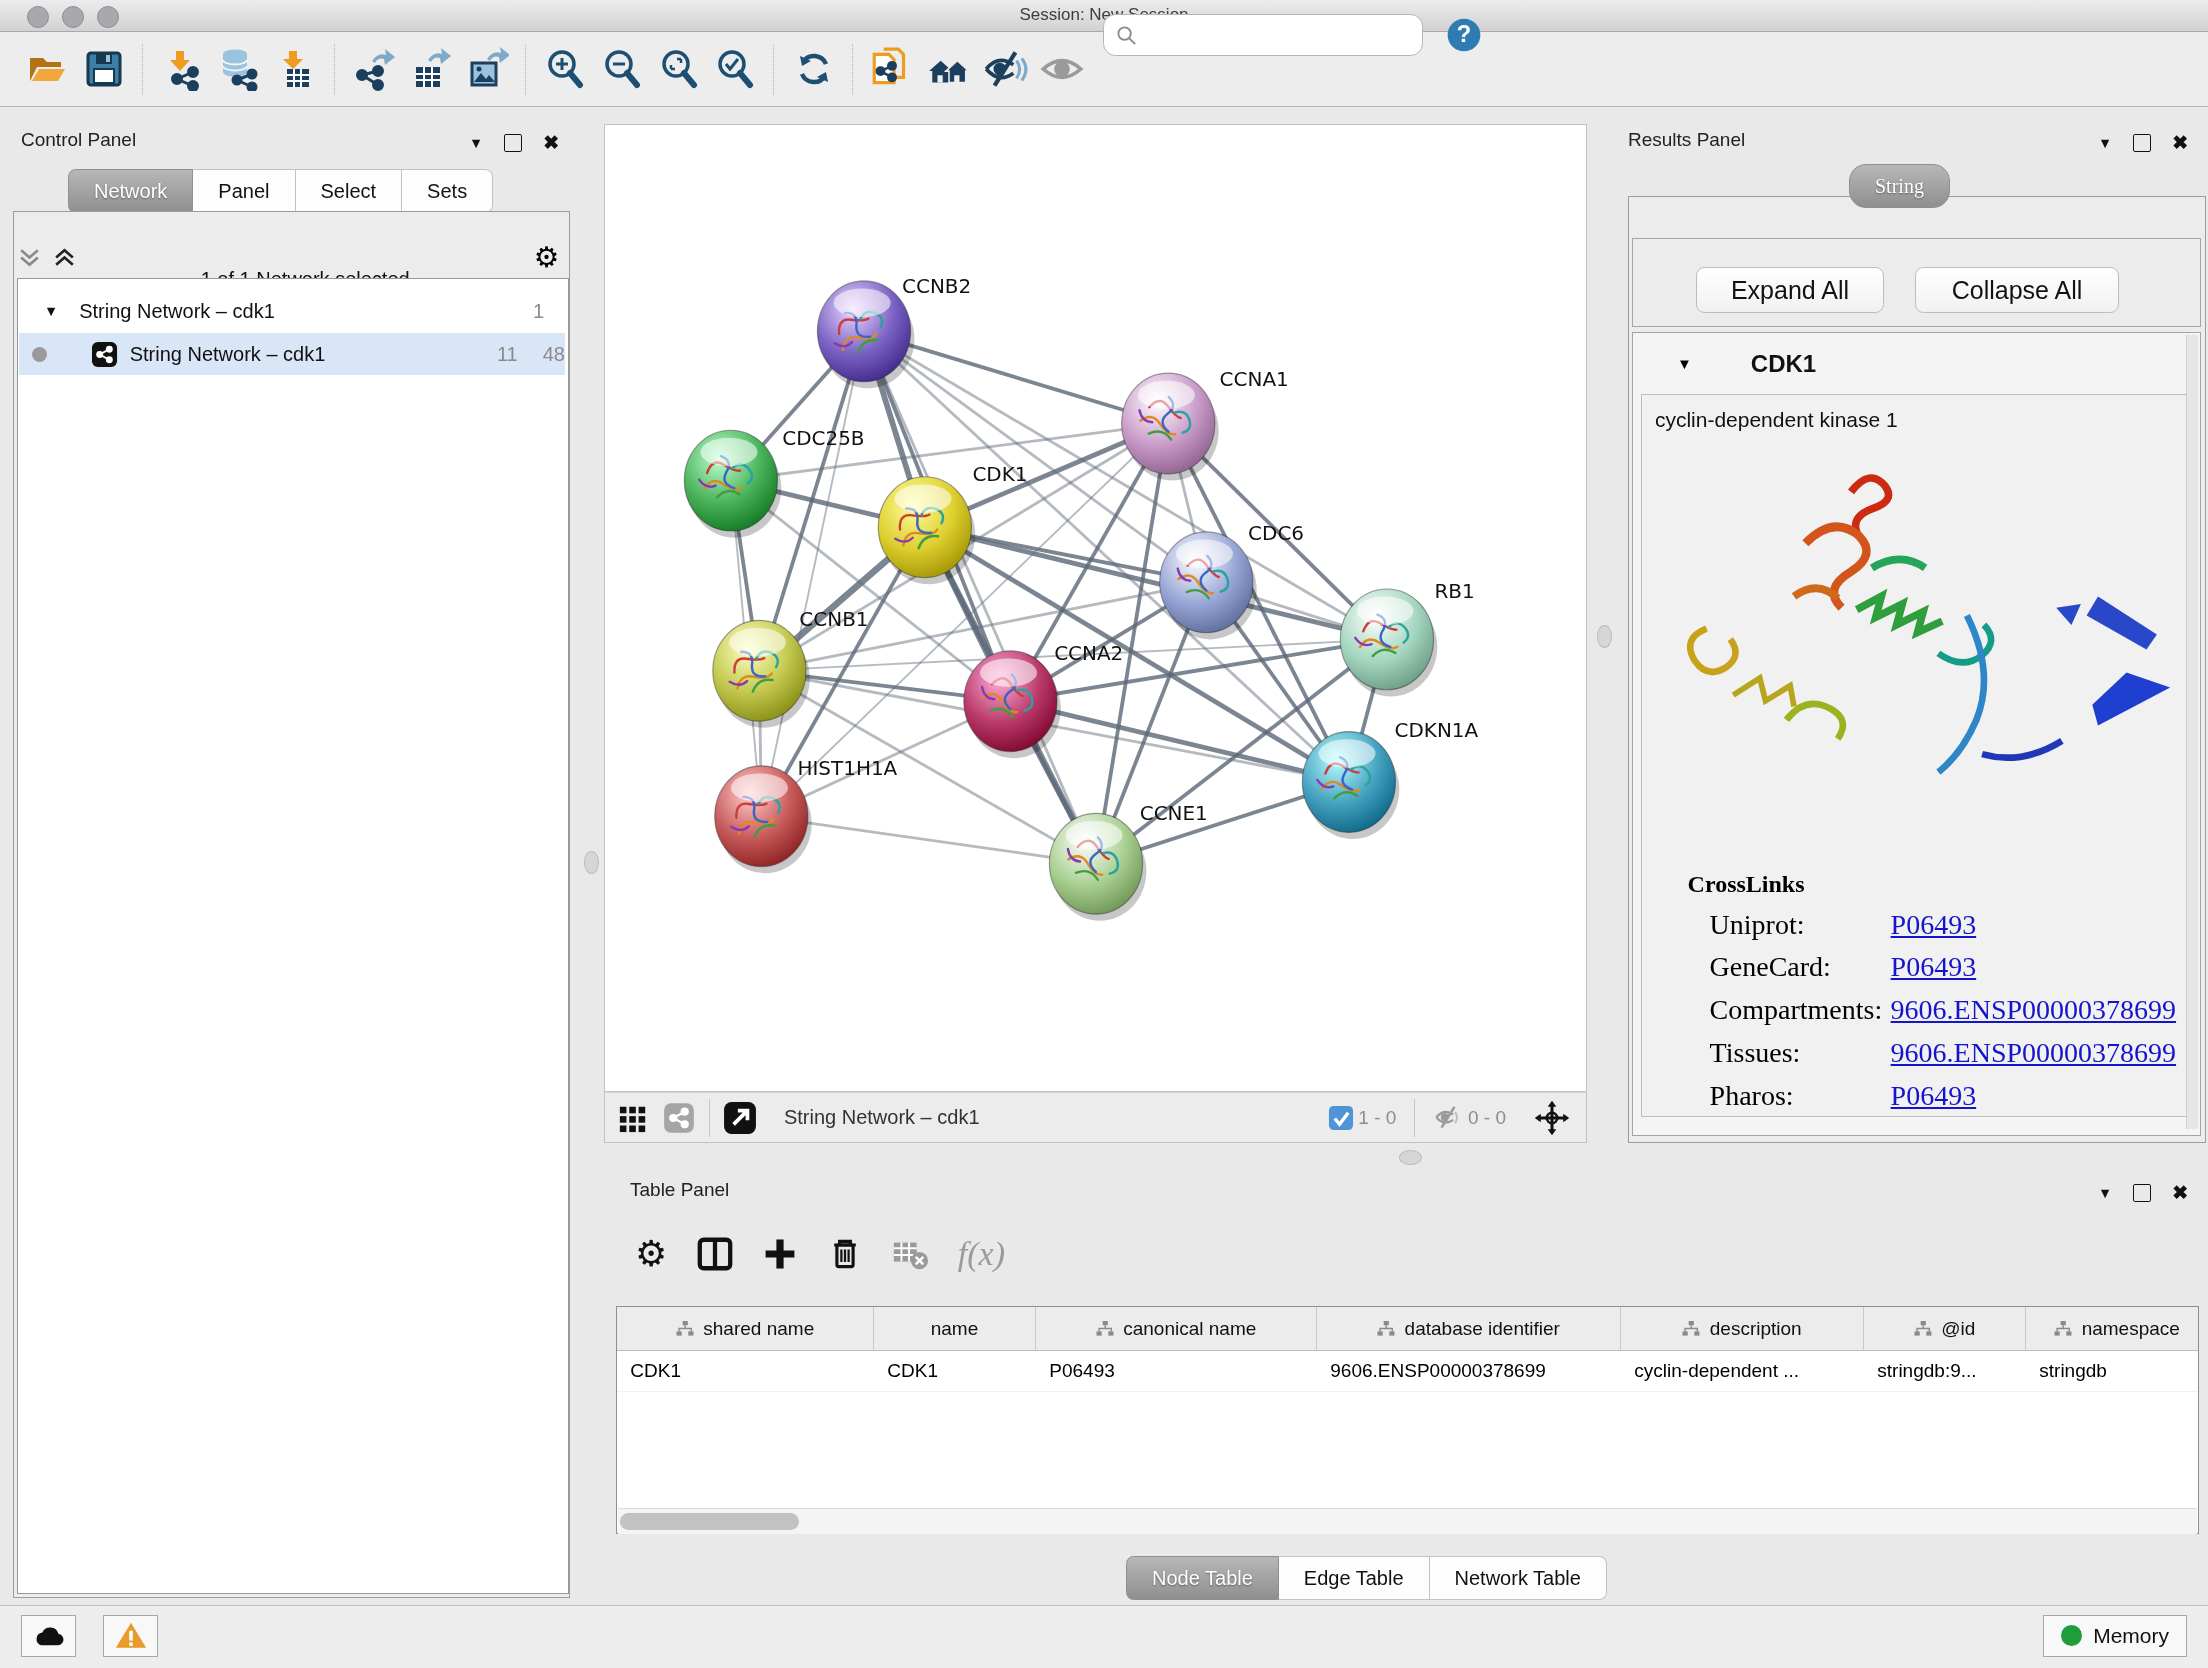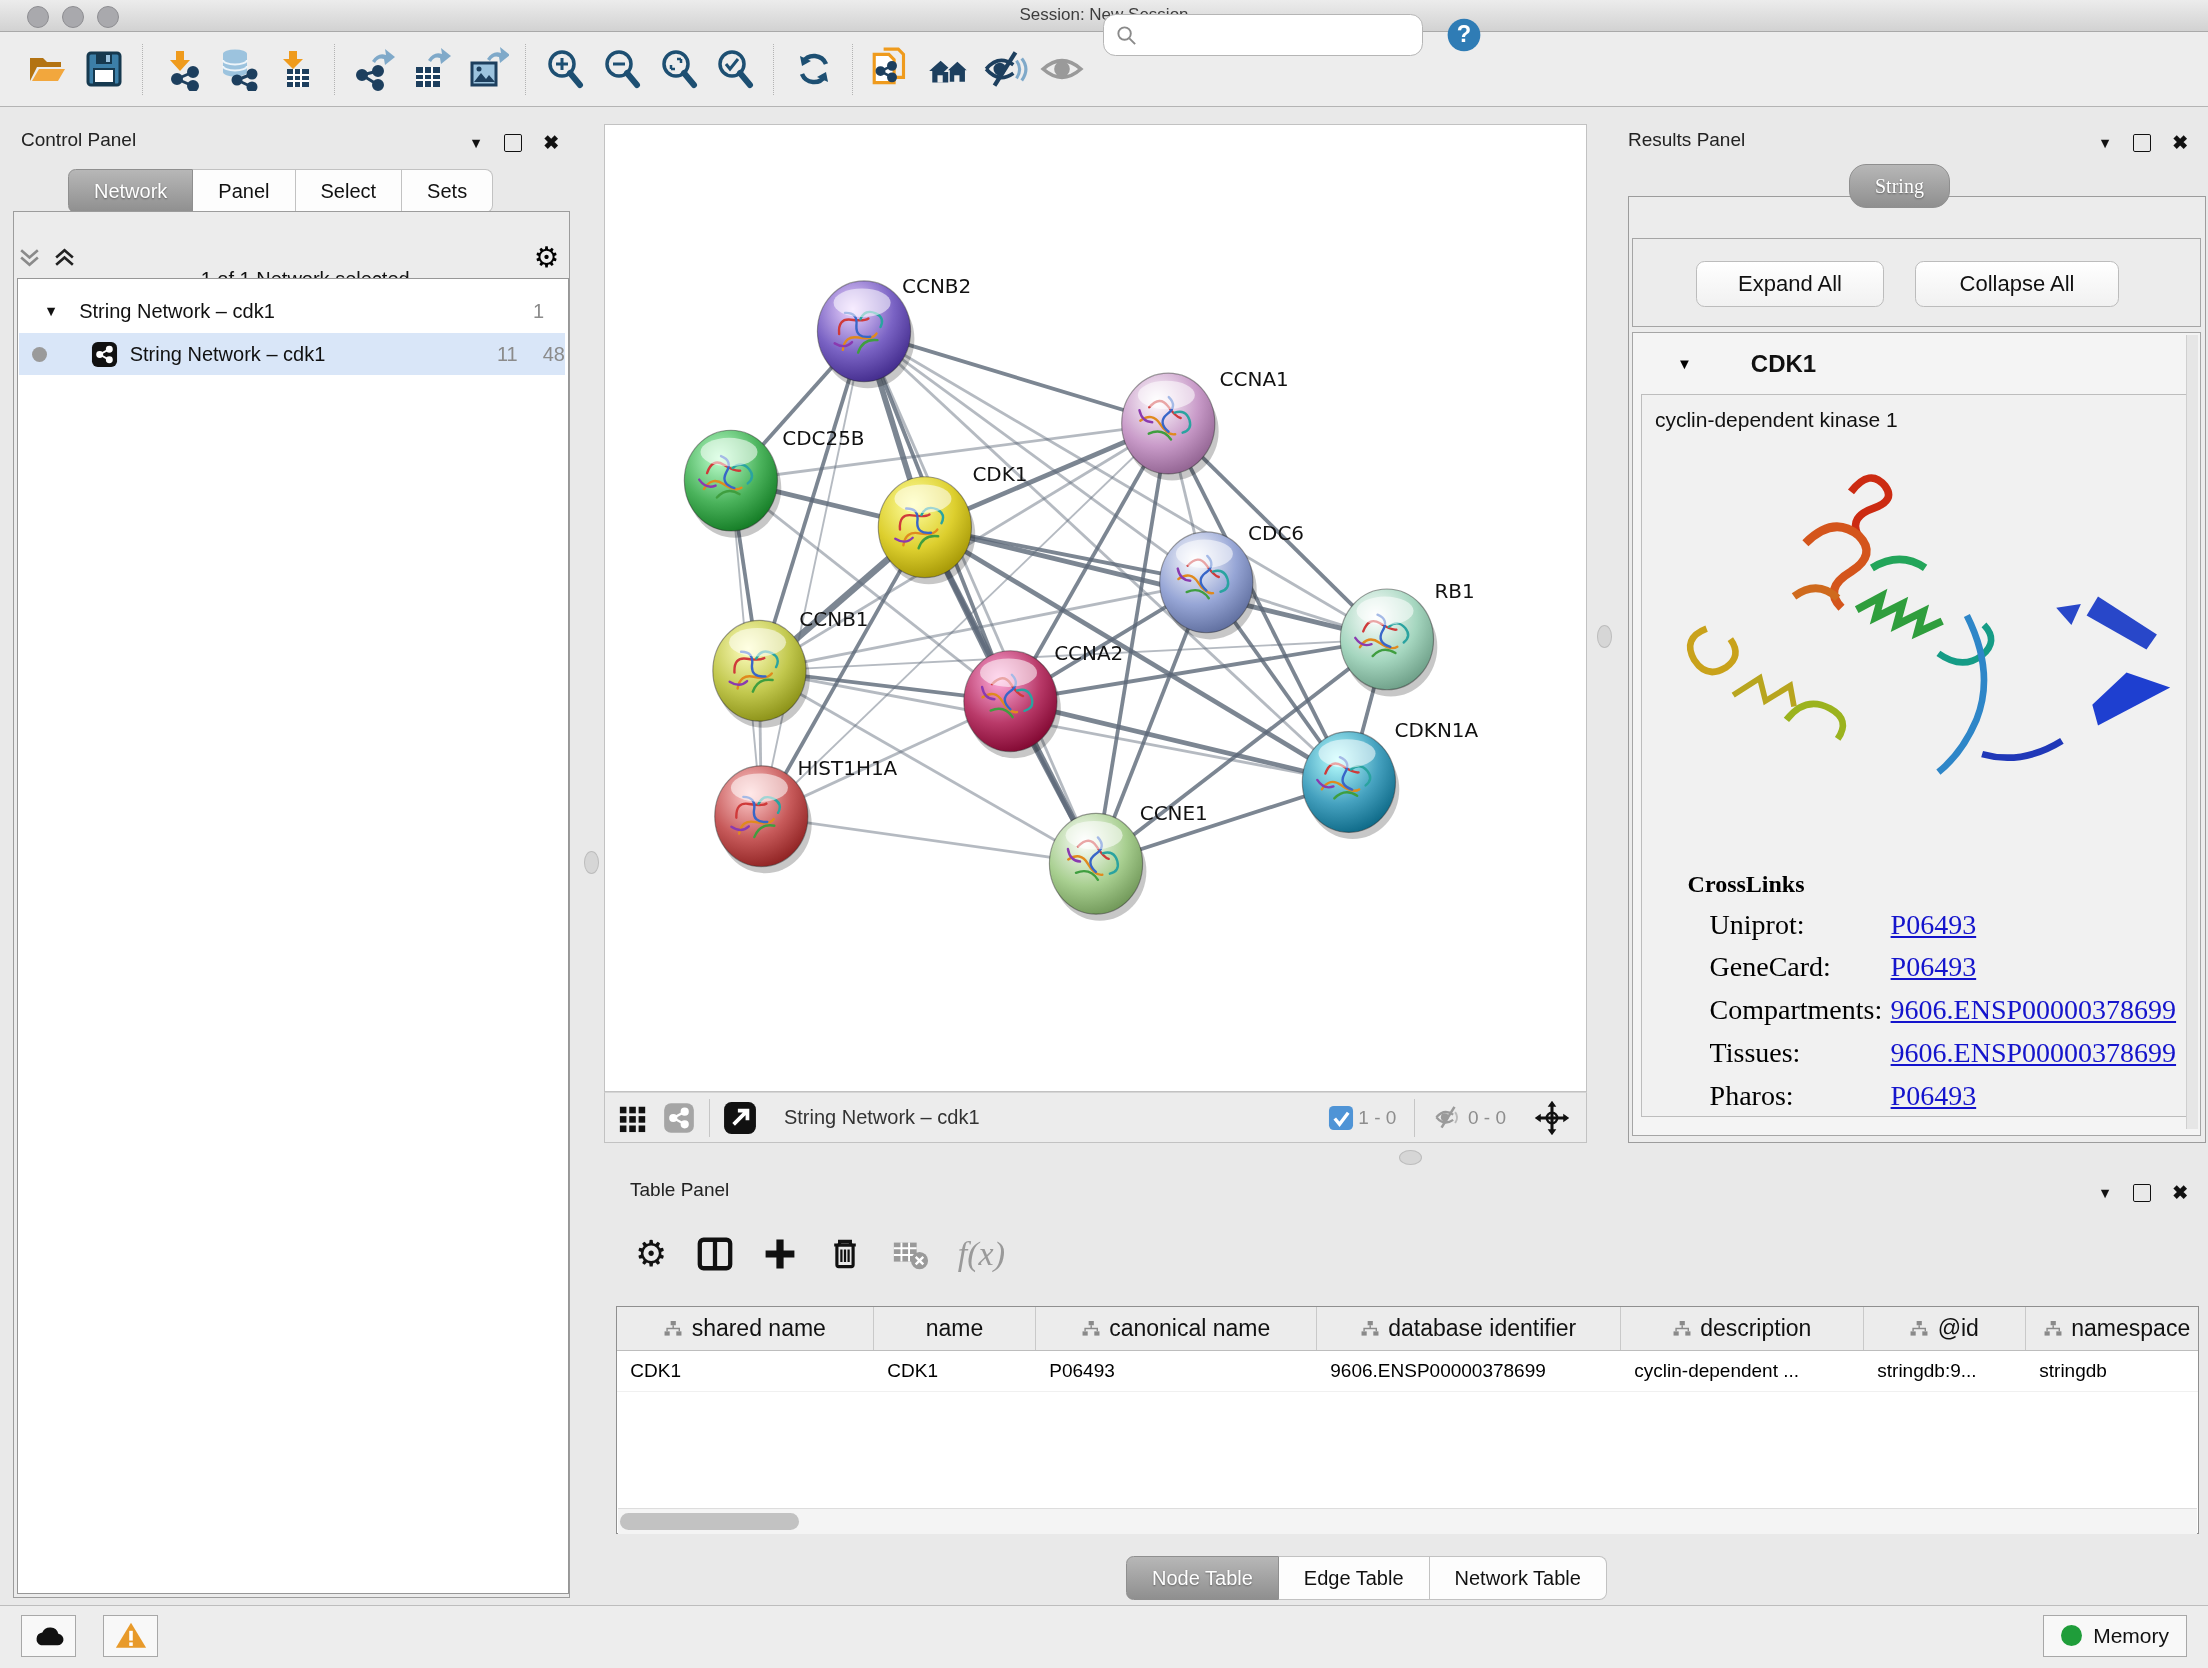--- a/index.html
+++ b/index.html
@@ -38,35 +38,35 @@
   
   .net-canvas{position:absolute;left:604px;top:124px;width:983px;height:968px;background:#fff;border:1px solid #c2c2c2;box-sizing:border-box;}
   .net-footer{position:absolute;left:604px;top:1092px;width:983px;height:51px;background:#ececec;border:1px solid #c2c2c2;border-top:1px solid #d5d5d5;box-sizing:border-box;display:flex;align-items:center;}
   .nf-sep{width:1px;height:38px;background:#c6c6c6;margin:0 13.3px;}
   .nf-title{font-size:20px;color:#333;margin-left:27px;}
   .nf-right{margin-left:auto;display:flex;align-items:center;gap:4px;margin-right:15px;}
   .nf-count{font-size:19px;color:#8d8d8d;}
   .splitdot{position:absolute;width:13.3px;height:21px;border-radius:50%;background:#d6d6d6;border:1px solid #bdbdbd;}
   
   .rp-buttons{position:absolute;left:1632px;top:238px;width:569px;height:89px;background:#ececec;border:1px solid #a5a5a5;box-sizing:border-box;}
-  .rbtn{position:absolute;height:44px;background:linear-gradient(#ffffff,#f1f1f1);border:1px solid #bcbcbc;border-radius:8.6px;font-size:22px;color:#111;display:flex;align-items:center;justify-content:center;font-family:"Liberation Sans",sans-serif;}
+  .rbtn{position:absolute;height:44px;background:linear-gradient(#ffffff,#f1f1f1);border:1px solid #bcbcbc;border-radius:8.6px;font-size:25px;color:#111;display:flex;align-items:center;justify-content:center;font-family:"Liberation Sans",sans-serif;margin-top:6px;}
   .rp-entry{position:absolute;left:1632px;top:332px;width:569px;height:804px;background:#f4f4f4;border:1px solid #a5a5a5;box-sizing:border-box;}
   .rp-entry-hd{position:absolute;left:0;top:0;width:100%;height:61px;display:flex;align-items:center;}
   .rp-entry-hd .g{font-size:24px;font-weight:bold;color:#111;margin-left:59px;}
   .rp-sub{position:absolute;left:7.6px;top:61px;width:552px;height:723px;background:#f1f1f1;border:1px solid #bdbdbd;box-sizing:border-box;}
   .rp-desc{position:absolute;left:13.3px;top:13.3px;font-size:21px;color:#111;}
   .xl-title{position:absolute;left:46px;top:476px;font-family:"Liberation Serif",serif;font-weight:bold;font-size:24px;color:#000;}
   .xl-row{position:absolute;left:68px;font-family:"Liberation Serif",serif;font-size:28px;color:#000;}
   .xl-row a{position:absolute;left:181px;color:#1414cc;text-decoration:underline;white-space:nowrap;}
   .rp-scroll{position:absolute;right:1.9px;top:1.9px;width:11.4px;height:99%;background:#e6e6e6;border-left:1px solid #cfcfcf;}
   
   .tp-toolbar{position:absolute;left:635px;top:1225px;display:flex;align-items:center;gap:28.5px;height:57px;}
   .tbl{position:absolute;left:616px;top:1306px;width:1583px;height:228px;background:#fff;border:1px solid #8f8f8f;box-sizing:border-box;overflow:hidden;}
   .tbl-head{display:flex;height:43px;background:#ececec;border-bottom:1px solid #bdbdbd;}
-  .tbl-hc{display:flex;align-items:center;justify-content:center;gap:9.5px;font-size:23px;color:#111;border-right:1px solid #c9c9c9;box-sizing:border-box;overflow:hidden;white-space:nowrap;flex:none;}
+  .tbl-hc{display:flex;align-items:center;justify-content:center;gap:9.5px;font-size:19px;color:#111;border-right:1px solid #c9c9c9;box-sizing:border-box;overflow:hidden;white-space:nowrap;flex:none;}
   .tbl-row{display:flex;height:40px;border-bottom:1px solid #f0f0f0;}
   .tbl-c{font-size:19px;color:#000;padding-left:13.3px;display:flex;align-items:center;box-sizing:border-box;overflow:hidden;white-space:nowrap;flex:none;}
   .tbl-hscroll{position:absolute;left:618px;top:1508px;width:1579px;height:25px;background:#f4f4f4;border-top:1px solid #ddd;}
   .tbl-thumb{position:absolute;left:1.9px;top:3.8px;width:179px;height:17px;background:#c2c2c2;border-radius:8.6px;}
   
   .statusbar{position:absolute;left:0;top:1605px;width:100%;height:63px;background:#ededed;border-top:1px solid #bdbdbd;}
   .sbtn{position:absolute;top:8.6px;height:42px;background:#f8f8f8;border:1.9px solid #a8a8a8;display:flex;align-items:center;justify-content:center;box-sizing:border-box;}
   .membtn{position:absolute;right:21px;top:8.6px;height:42px;padding:16px 17px;background:#f8f8f8;border:1.9px solid #a8a8a8;display:flex;align-items:center;gap:11.4px;font-size:21px;color:#111;box-sizing:border-box;}
   .memdot{width:21px;height:21px;border-radius:50%;background:#1f9d3a;}
   text.nlabel{font-family:"DejaVu Sans",sans-serif;font-size:21px;fill:#111;}

